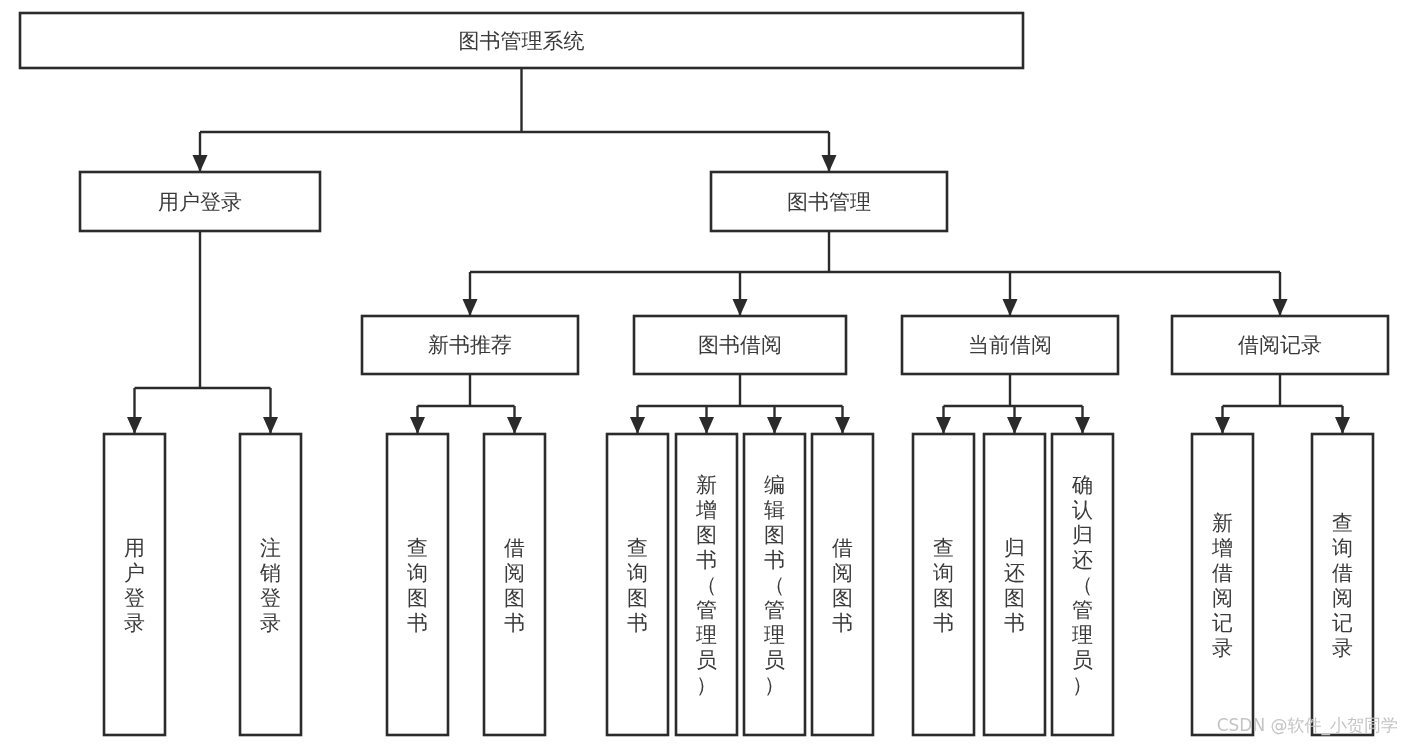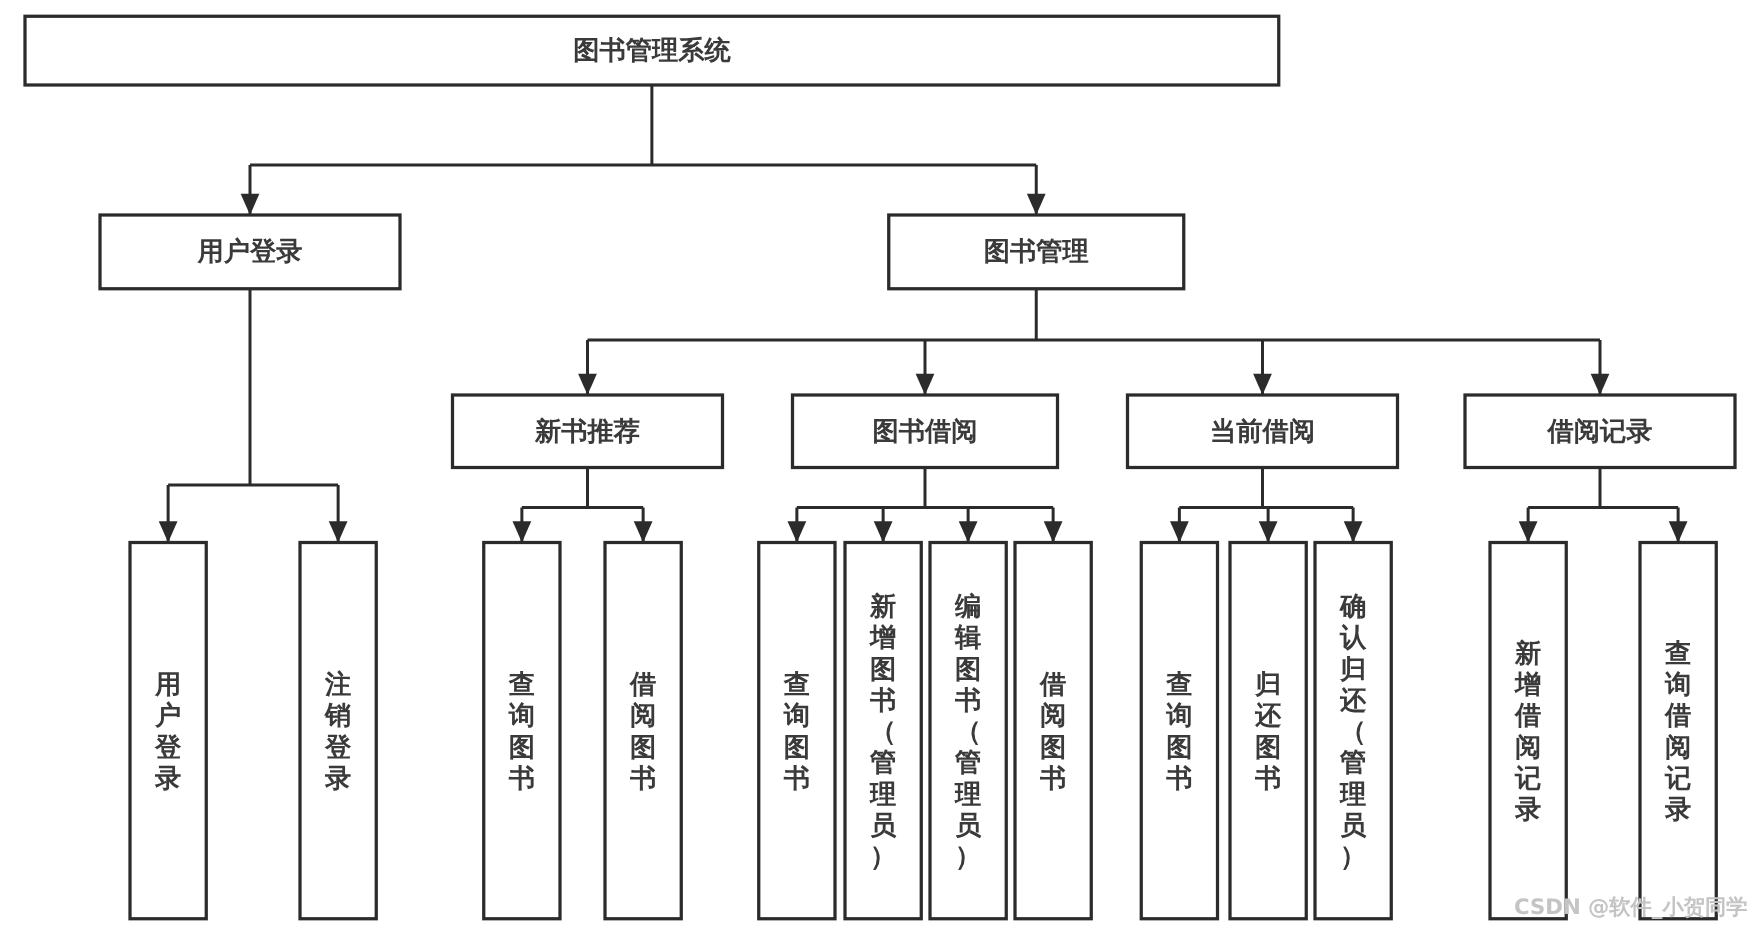--- a/index.html
+++ b/index.html
@@ -13,21 +13,20 @@
     position: relative;
     overflow: hidden;
     font-family: "DejaVu Sans", "Liberation Sans", sans-serif;
   }
   #diagram-root {
     position: absolute;
     left: 0;
     top: 0;
     width: 1203px;
     height: 747px;
-    font-weight: bold;
   }
   svg#tree-svg {
     display: block;
     width: 1405px;
     height: 747px;
   }
   .node-box {
     fill: #ffffff;
     stroke: #2b2b2b;
     stroke-width: 2.6;

